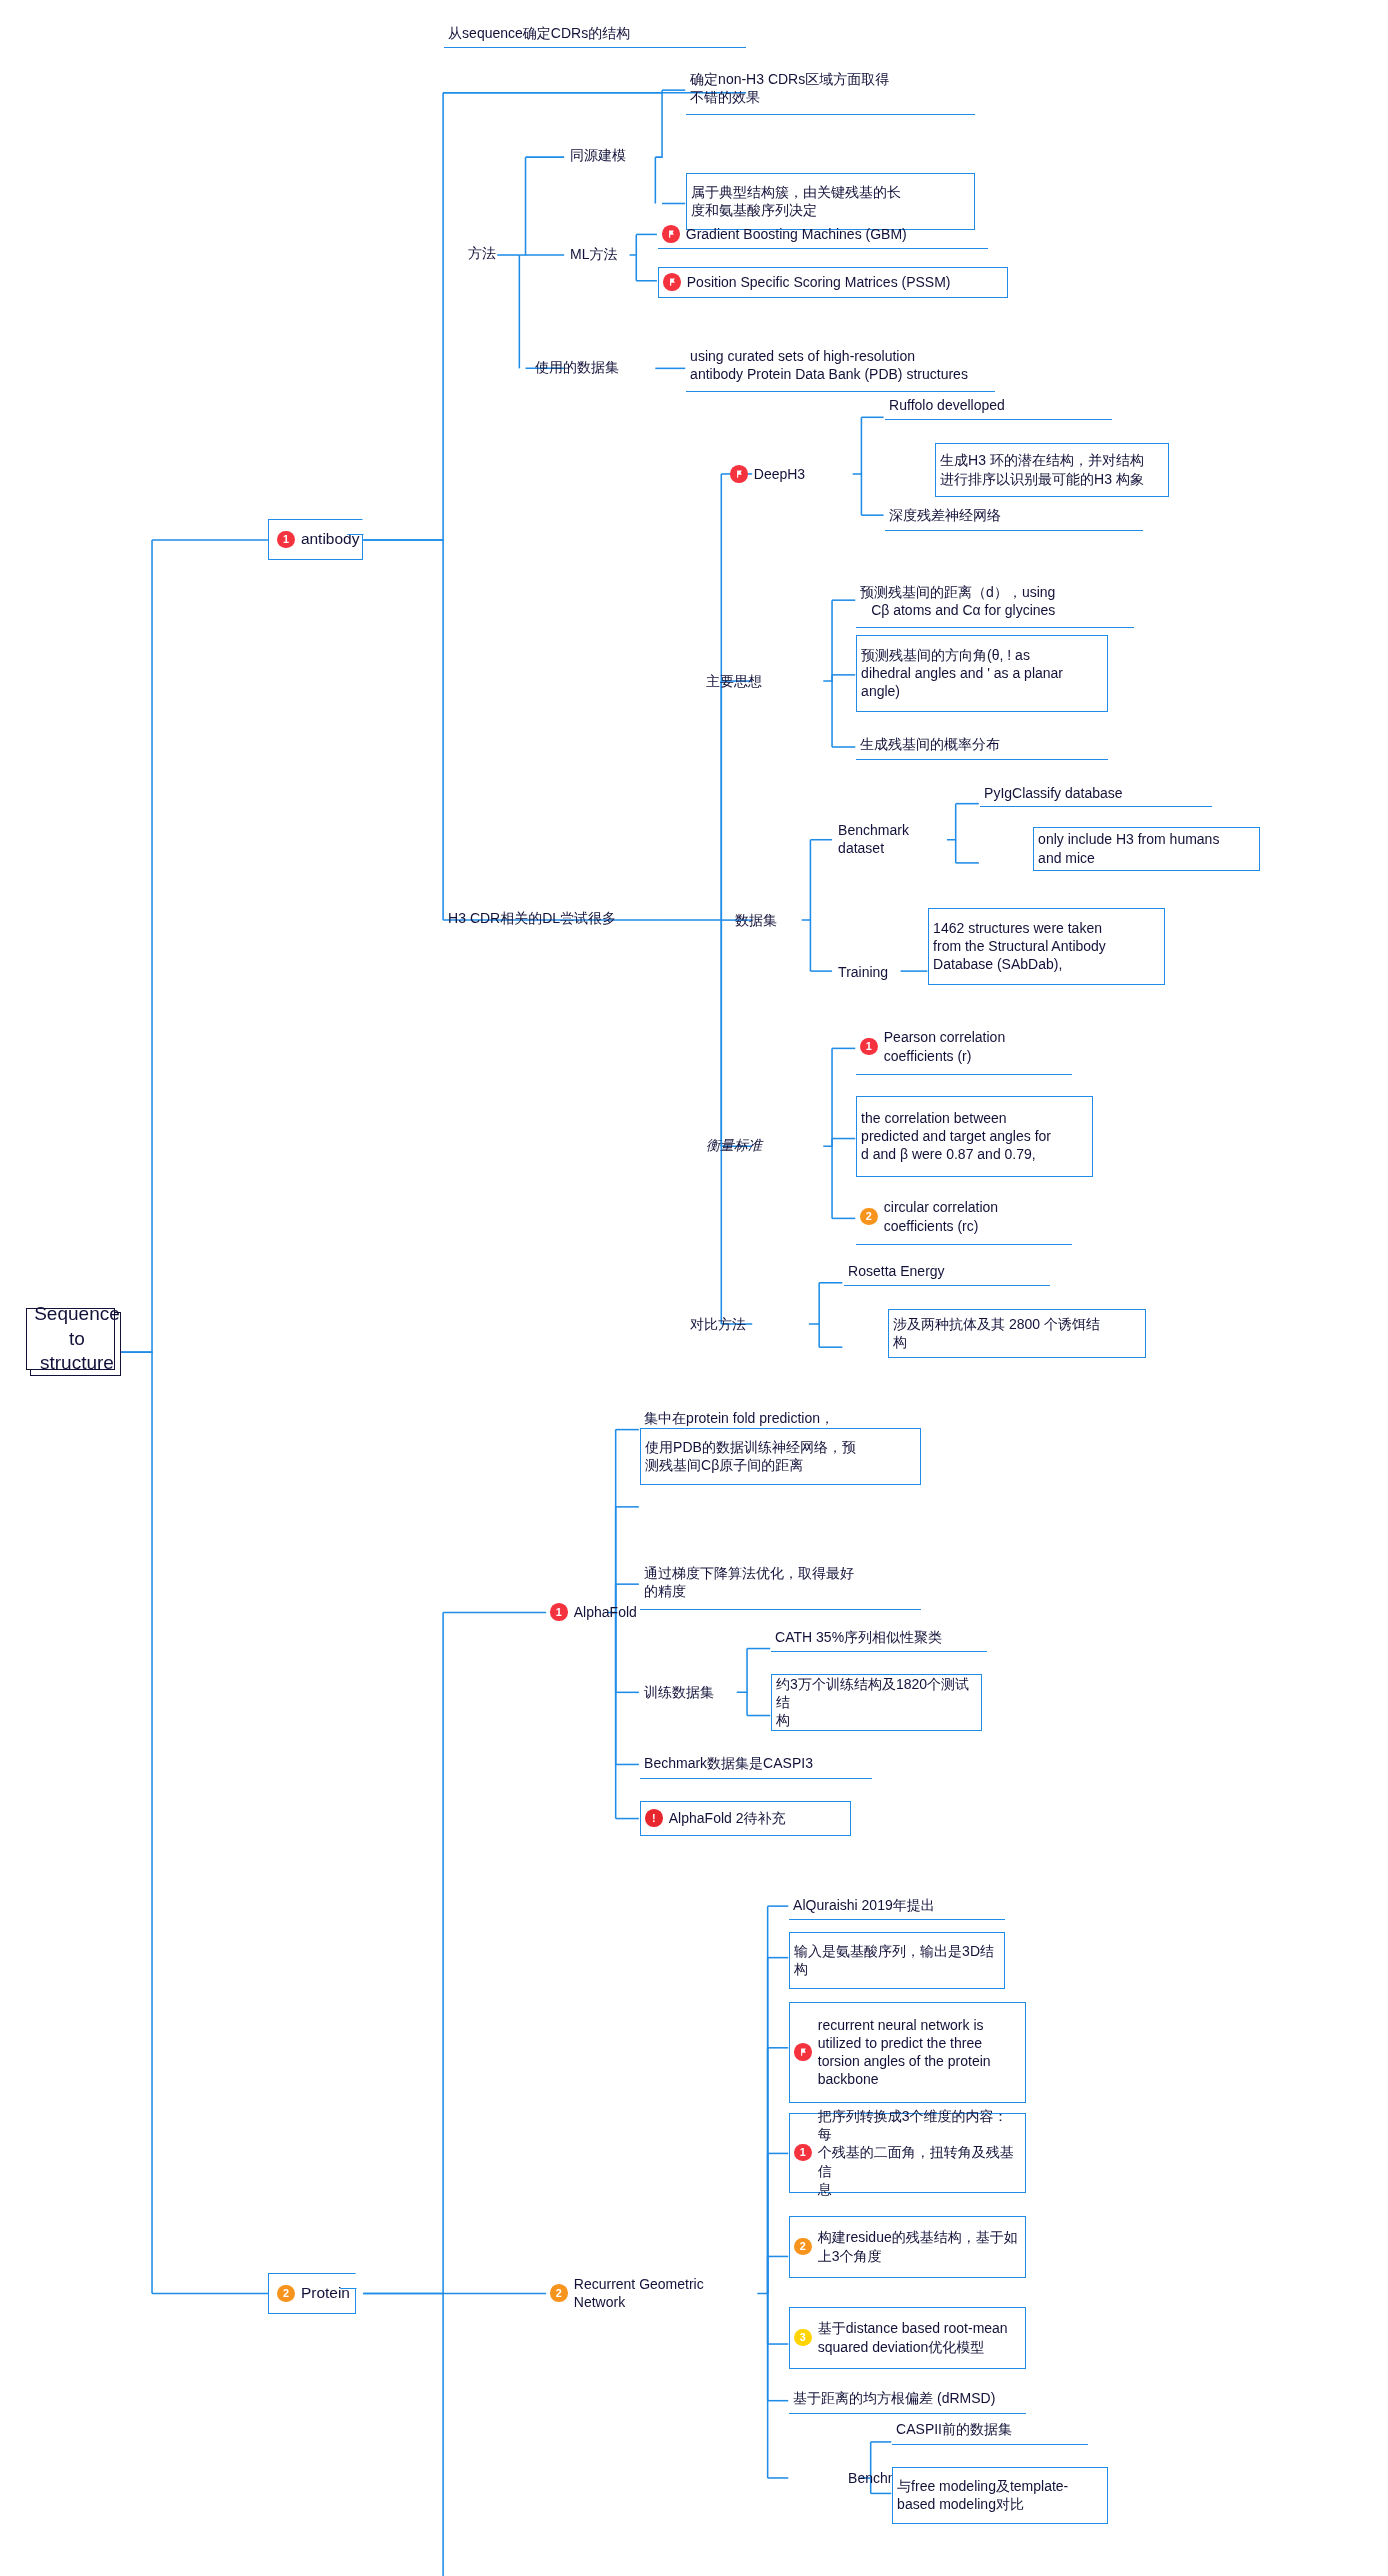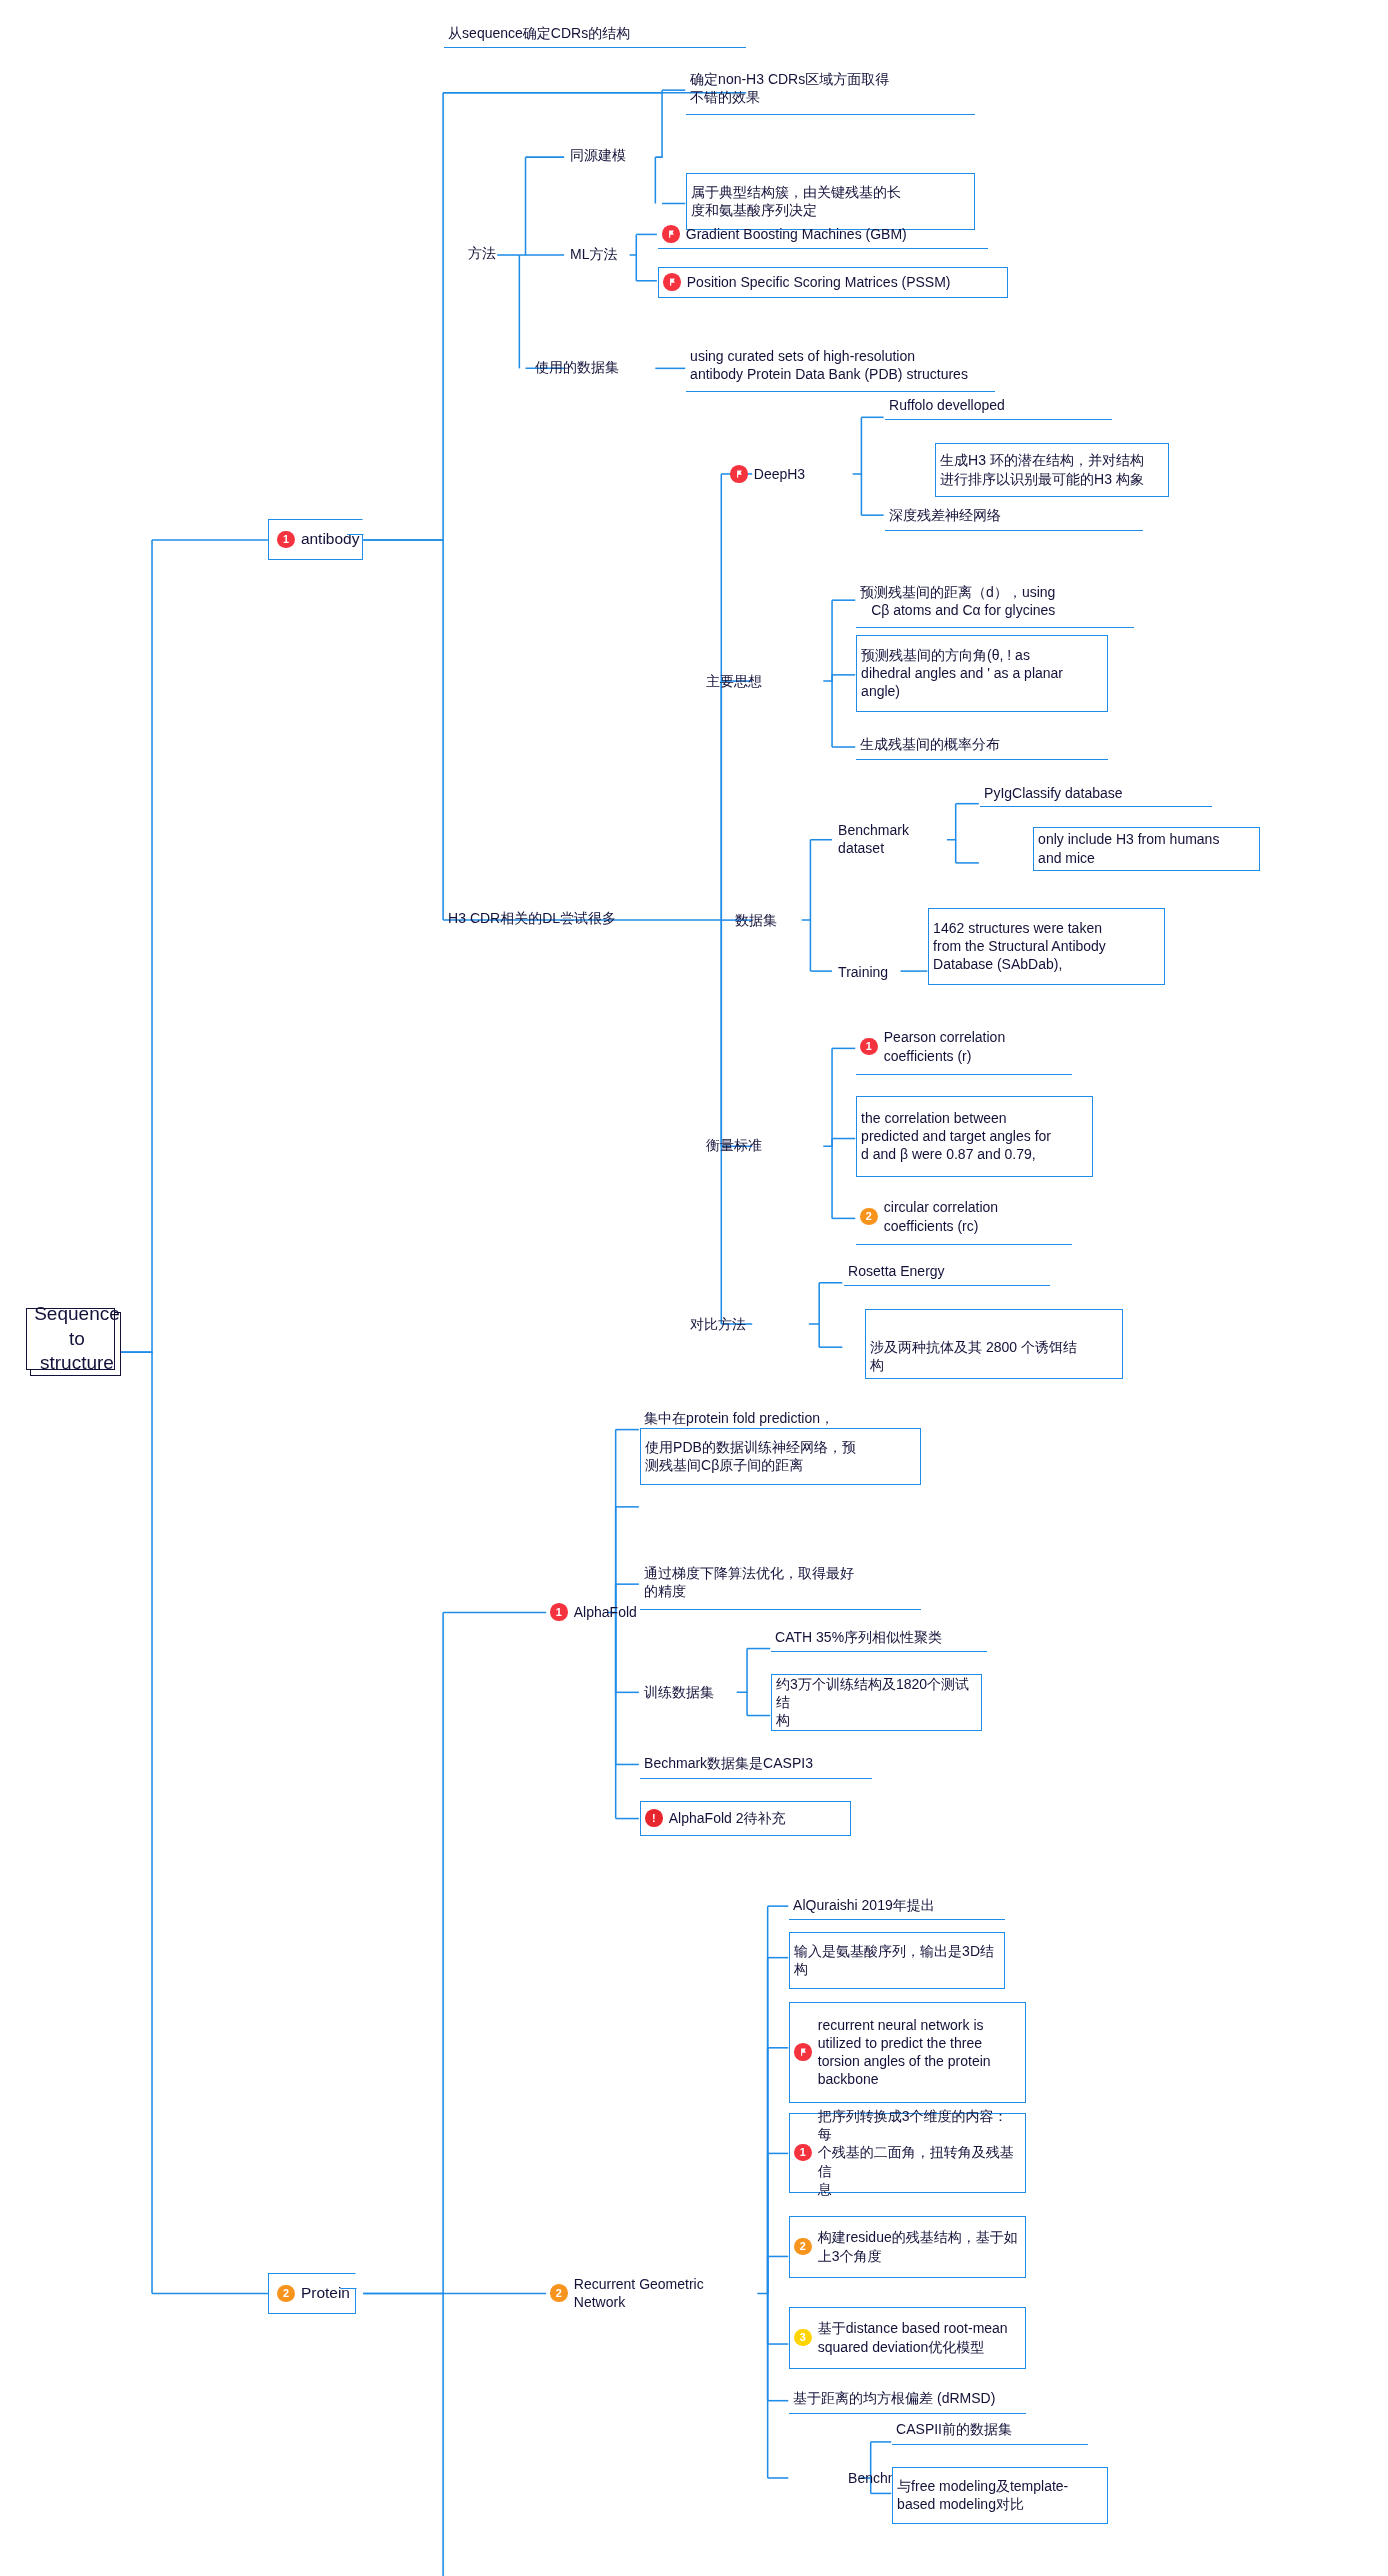--- a/index.html
+++ b/index.html
@@ -368,21 +368,21 @@
   </div>
   <div class="node sub plain" style="left:834px;top:957px;width:72px;height:31px;">
     <span class="txt">Training</span>
   </div>
   <div class="node sub boxed" style="left:928px;top:908px;width:237px;height:77px;">
     <span class="txt">1462 structures were taken
 from the Structural Antibody
 Database (SAbDab),</span>
   </div>
 
-  <div class="node sub plain" style="left:702px;top:1130px;width:124px;height:31px;">
+  <div class="node sub plain" style="left:702px;top:1130px;width:124px;height:31px;font-style:italic;">
     <span class="txt">衡量标准</span>
   </div>
   <div class="node sub underline" style="left:856px;top:1020px;width:216px;height:55px;">
     <span class="marker m-red">1</span>
     <span class="txt">Pearson correlation
 coefficients (r)</span>
   </div>
   <div class="node sub boxed" style="left:856px;top:1096px;width:237px;height:81px;">
     <span class="txt">the correlation between
 predicted and target angles for
@@ -393,21 +393,21 @@
     <span class="txt">circular correlation
 coefficients (rc)</span>
   </div>
 
   <div class="node sub plain" style="left:686px;top:1309px;width:124px;height:31px;">
     <span class="txt">对比方法</span>
   </div>
   <div class="node sub underline" style="left:844px;top:1258px;width:206px;height:28px;">
     <span class="txt">Rosetta Energy</span>
   </div>
-  <div class="node sub boxed" style="left:865px;top:1309px;width:258px;height:70px;align-items:flex-end;">
+  <div class="node sub boxed" style="left:888px;top:1309px;width:258px;height:49px;">
     <span class="txt">涉及两种抗体及其 2800 个诱饵结
 构</span>
   </div>
 
   <div class="node sub plain" style="left:546px;top:1597px;width:116px;height:31px;">
     <span class="marker m-red">1</span>
     <span class="txt">AlphaFold</span>
   </div>
   <div class="node sub underline" style="left:640px;top:1402px;width:281px;height:52px;">
     <span class="txt">集中在protein fold prediction，

